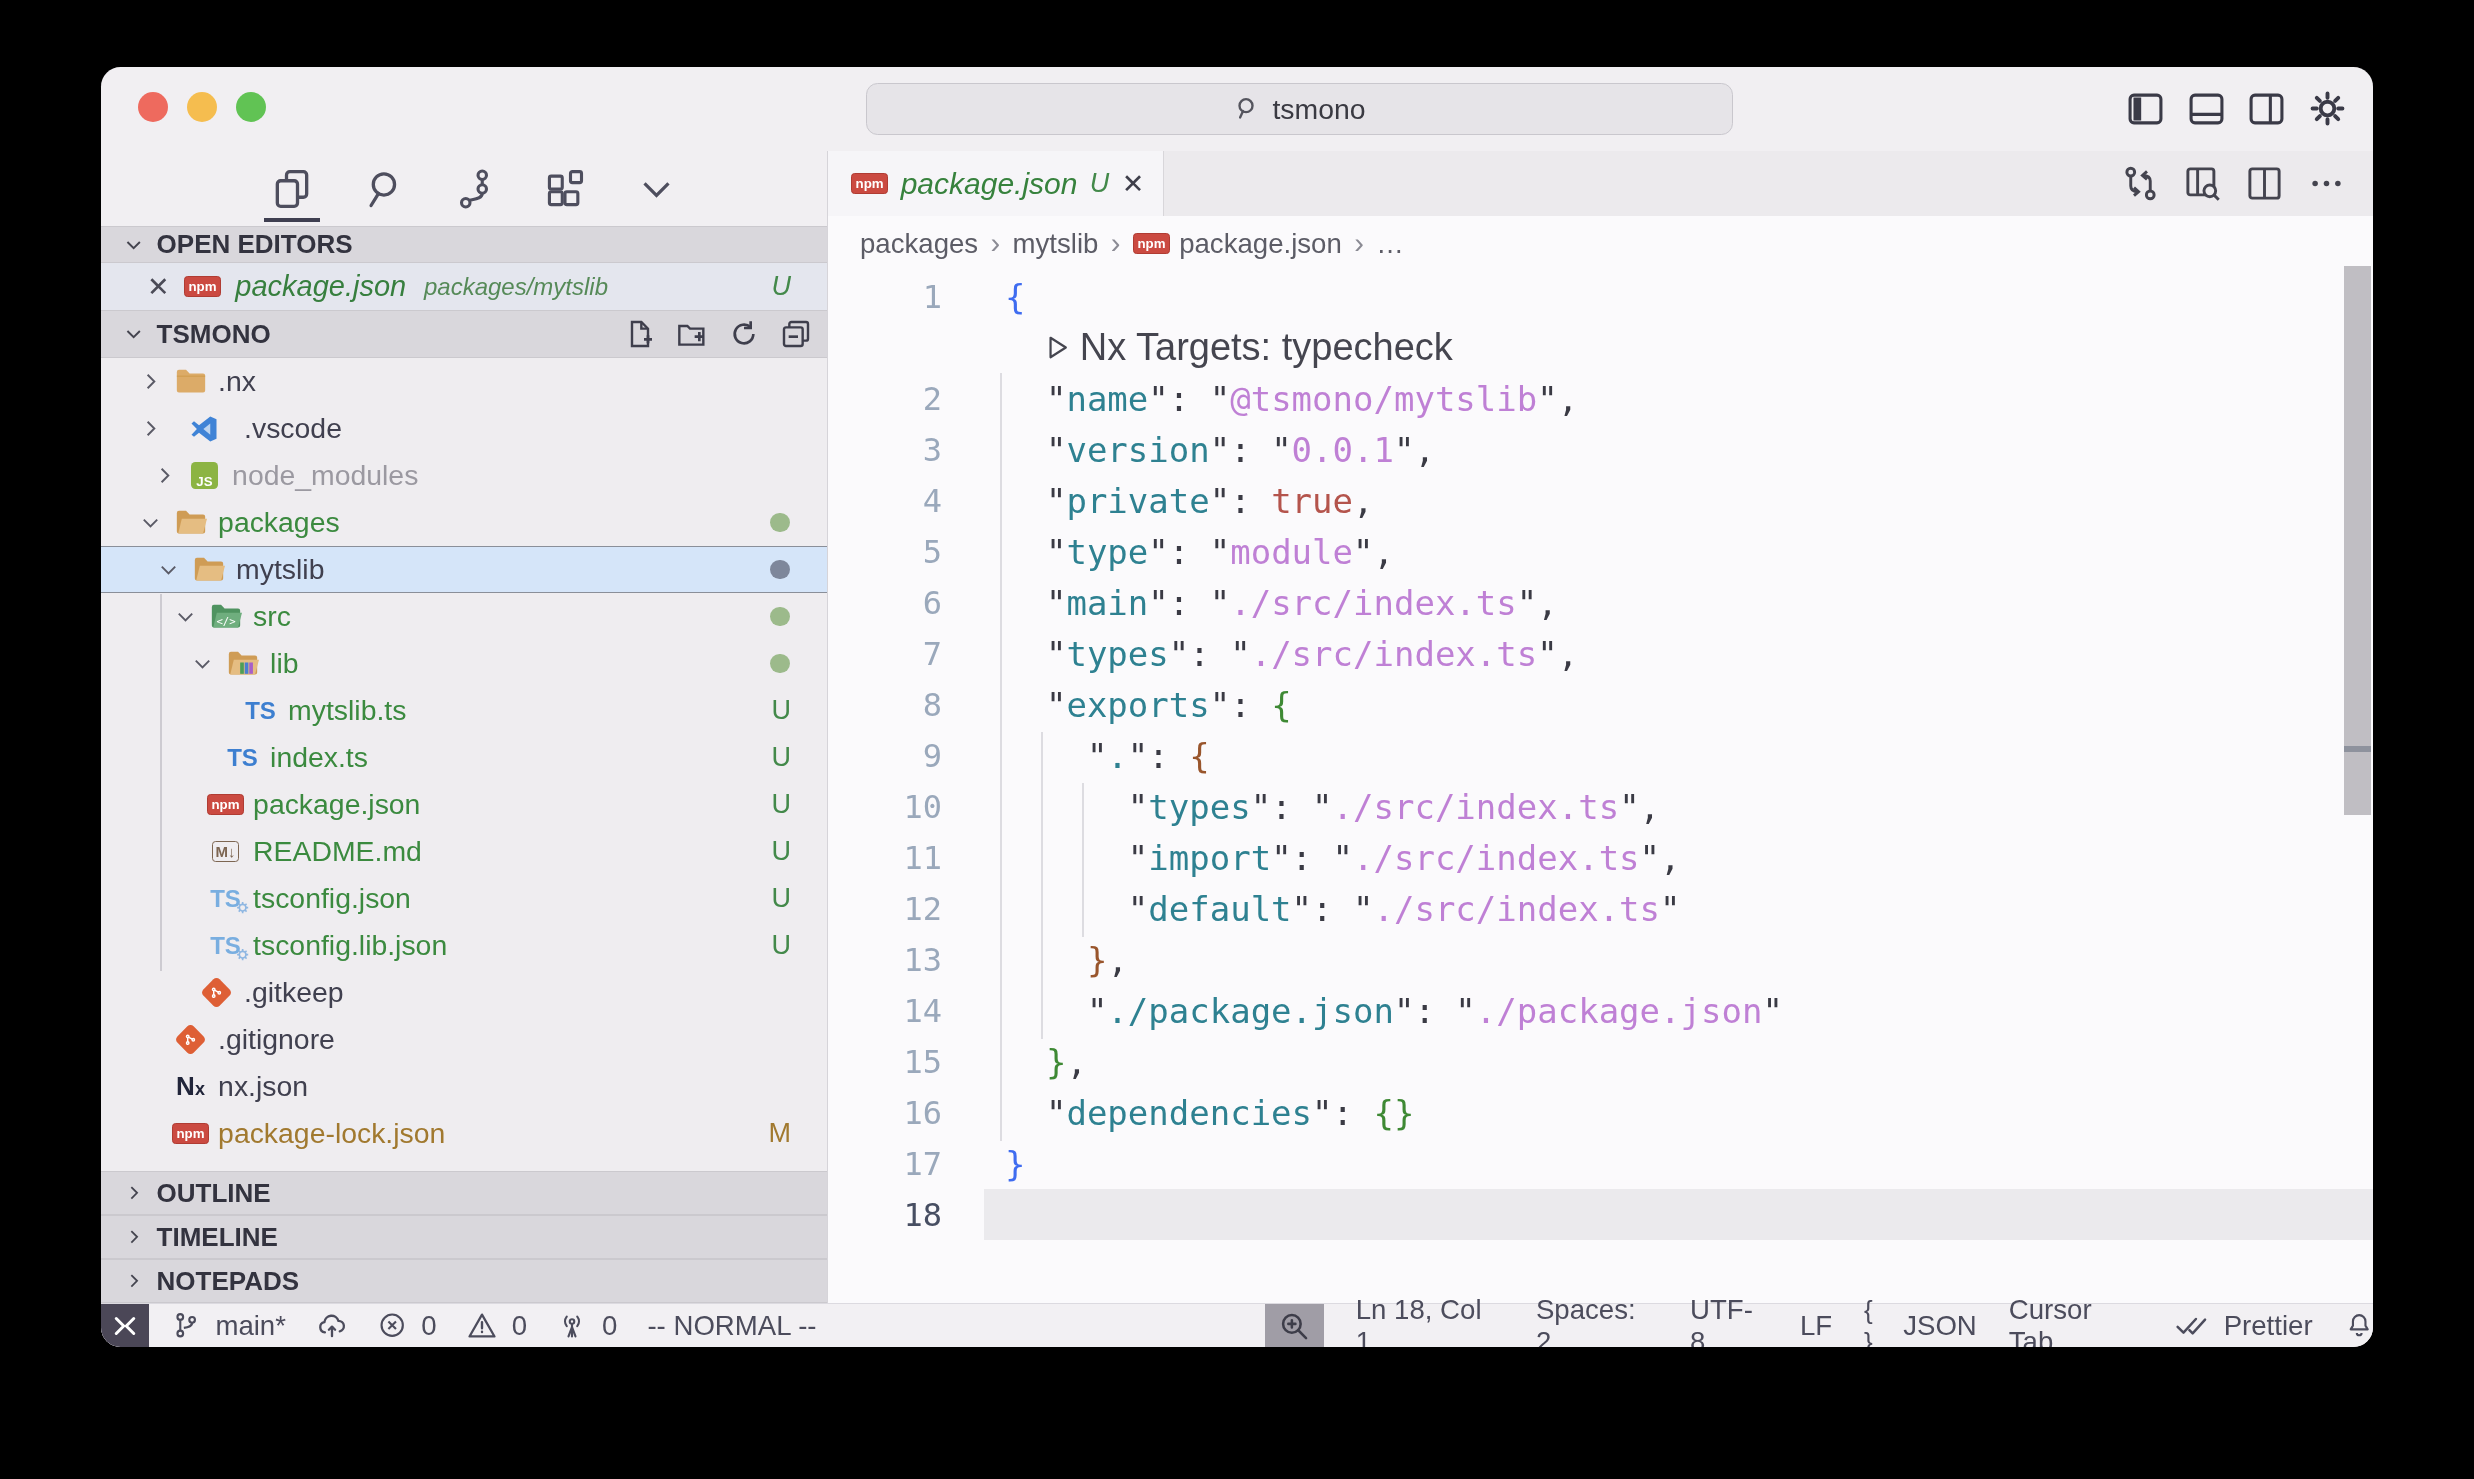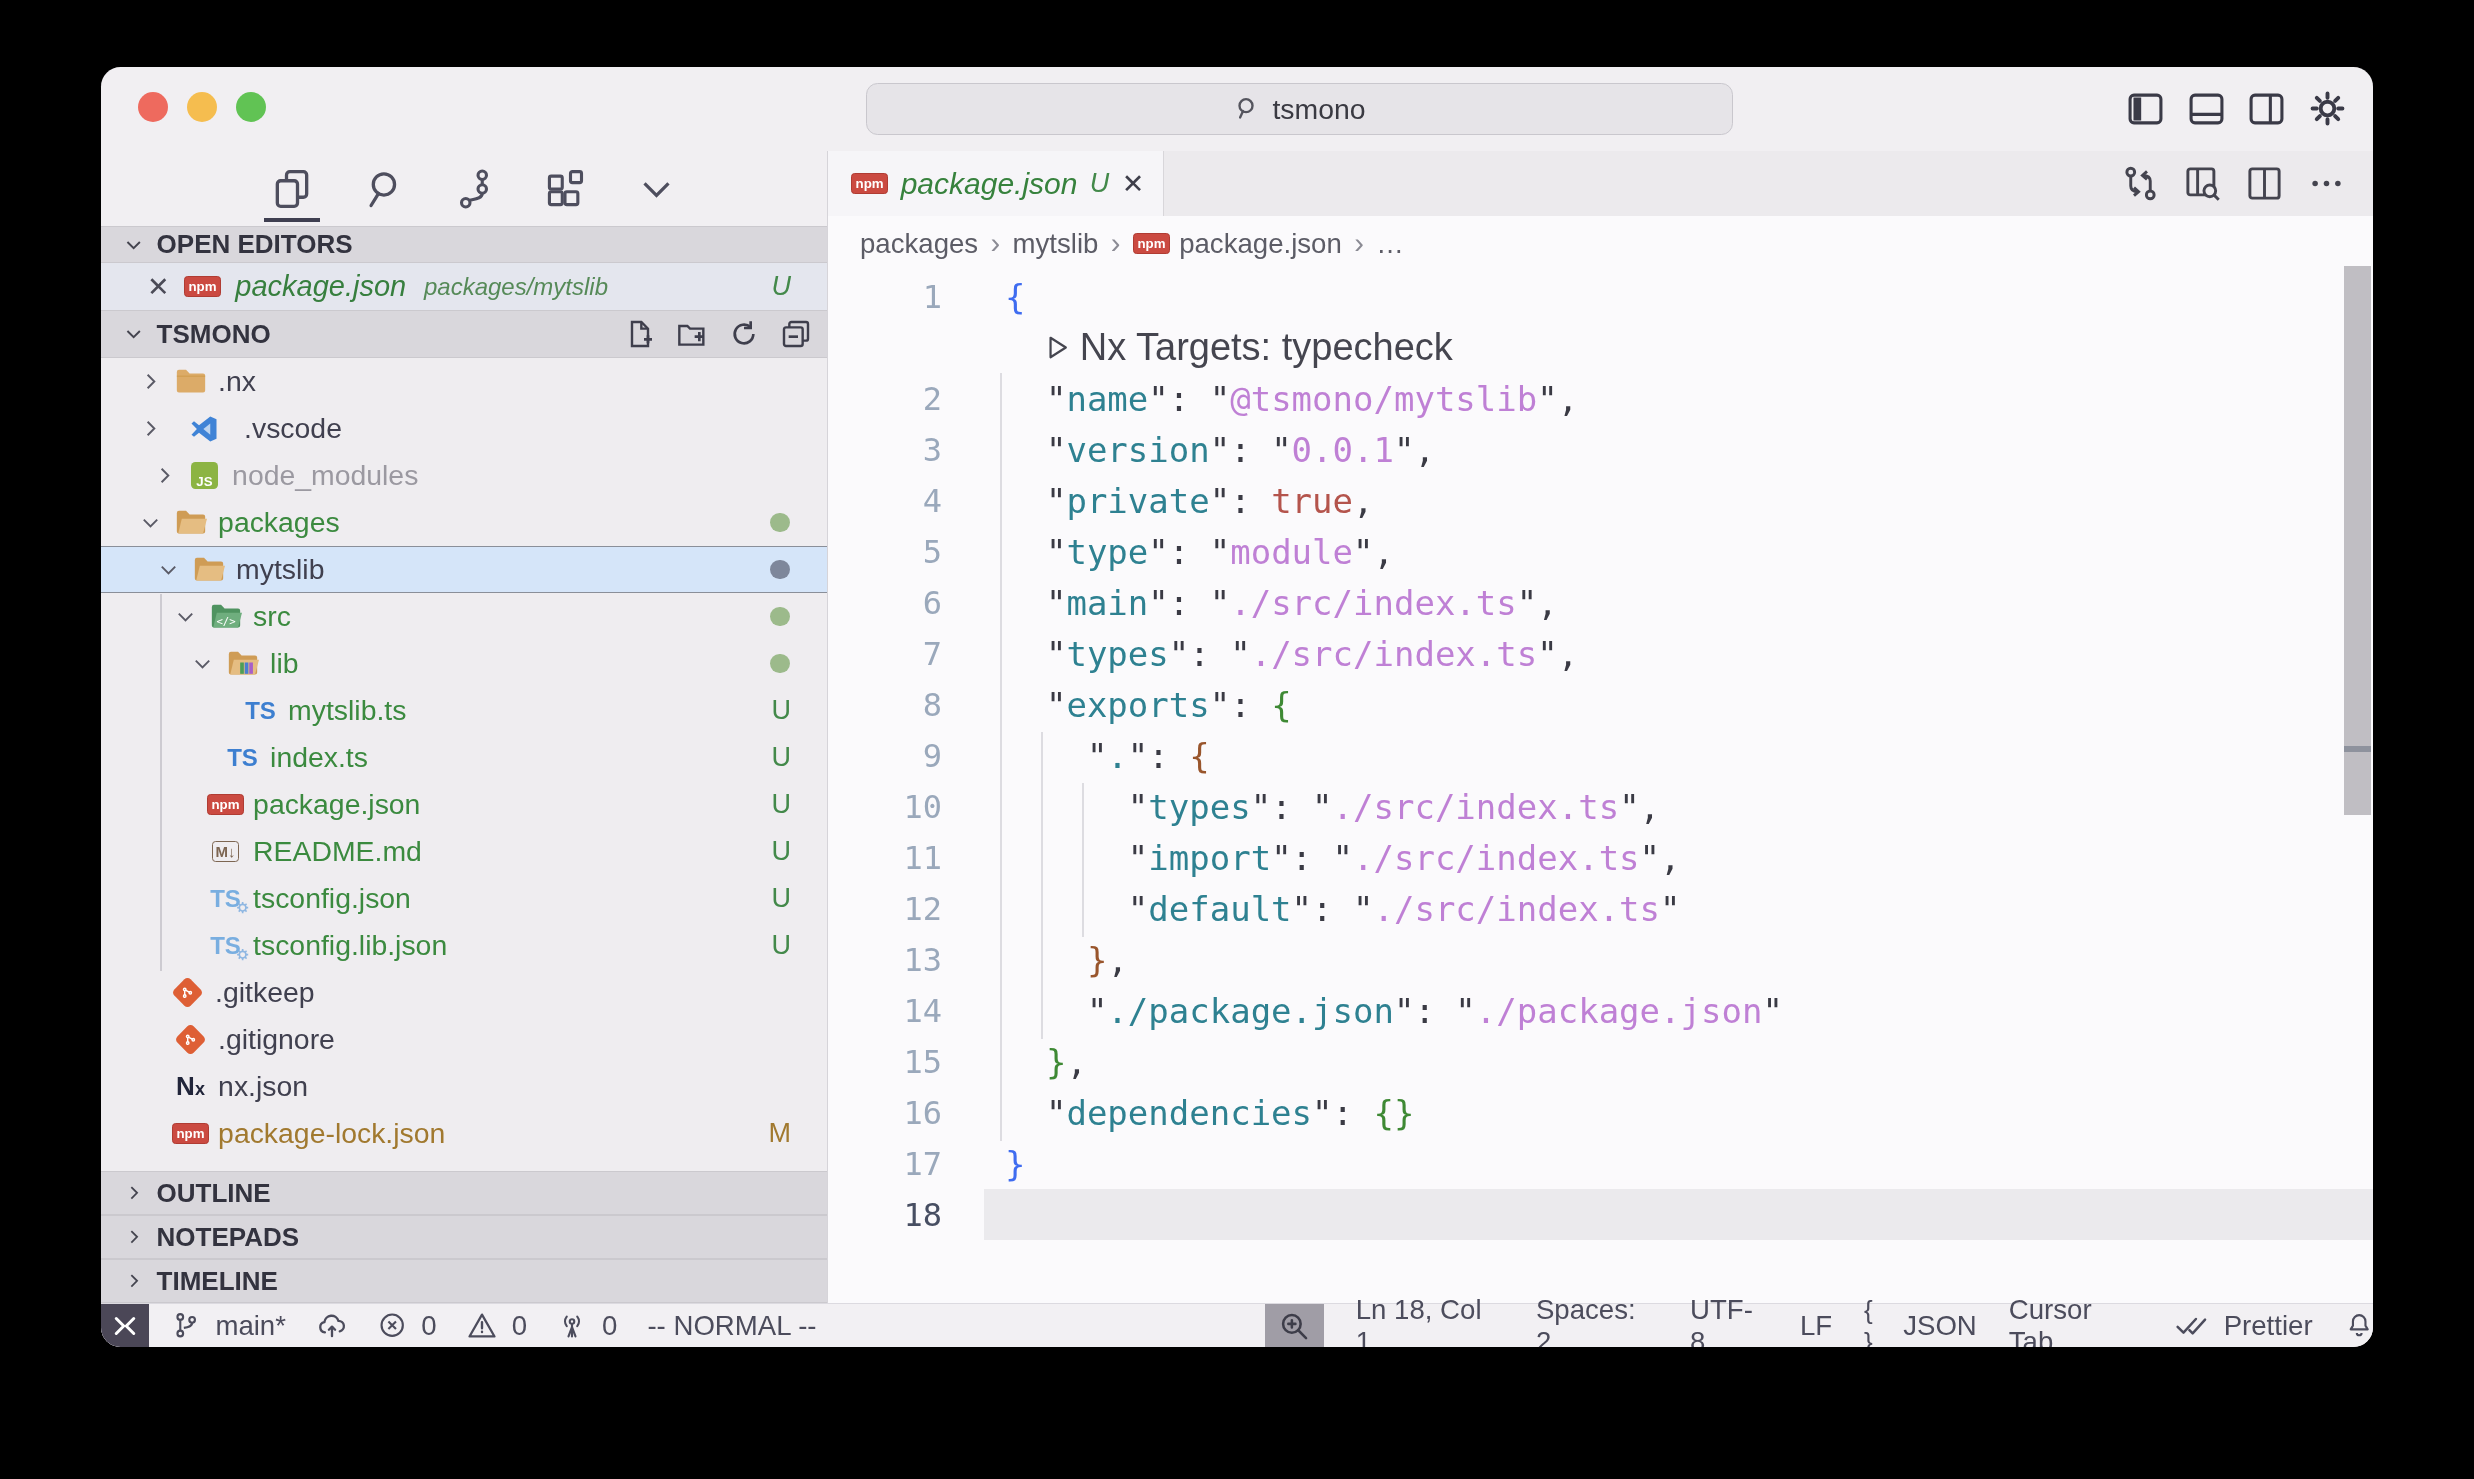--- a/index.html
+++ b/index.html
@@ -426,21 +426,21 @@
               <span class="tsgear">TS<svg width="13.3" height="13.3" viewBox="0 0 24 24" style="position:absolute;right:-8px;bottom:-1.8px;">
                   <g stroke="#8fb7e2" stroke-width="3" fill="#efedf0">
                     <circle cx="12" cy="12" r="6"></circle>
                     <path d="M12 2v4M12 18v4M2 12h4M18 12h4M4.9 4.9l2.8 2.8M16.3 16.3l2.8 2.8M19.1 4.9l-2.8 2.8M7.7 16.3l-2.8 2.8"></path>
                   </g>
                 </svg></span>
             </span>
             <span>tsconfig.lib.json</span>
             <span class="badge-right">U</span>
           </div>
-          <div class="trow" style="padding-left: 27px;">
+          <div class="trow" style="padding-left: 56px;">
             <span class="spacer"></span>
             <span class="ficon">
               <span class="gitdiamond">
                 <svg width="13.3" height="13.3" viewBox="0 0 24 24" style="transform:rotate(-45deg)">
                   <g stroke="#fff" stroke-width="2.6" fill="none">
                     <circle cx="7" cy="6" r="2.2"></circle>
                     <circle cx="7" cy="18" r="2.2"></circle>
                     <circle cx="17" cy="12" r="2.2"></circle>
                     <path d="M7 8v8M8.5 7.5L15 11"></path>
                   </g>
@@ -490,29 +490,29 @@
               </svg>
             </span>
             <span>OUTLINE</span>
           </div>
           <div class="sechead bottom">
             <span class="chev">
               <svg width="19.6" height="19.6" viewBox="0 0 24 24">
                 <path d="M9 5l7 7-7 7" stroke="#44444f" stroke-width="2.2" fill="none"></path>
               </svg>
             </span>
-            <span>NOTEPADS</span>
+            <span>TIMELINE</span>
           </div>
           <div class="sechead bottom">
             <span class="chev">
               <svg width="19.6" height="19.6" viewBox="0 0 24 24">
                 <path d="M9 5l7 7-7 7" stroke="#44444f" stroke-width="2.2" fill="none"></path>
               </svg>
             </span>
-            <span>TIMELINE</span>
+            <span>NOTEPADS</span>
           </div>
         </div>
     </div>
 
     <div class="editor">
       <div class="tabbar">
         <div class="tab">
           <span class="npmbadge">npm</span>
           <span class="fname">package.json</span>
           <span class="ubadge">U</span>

